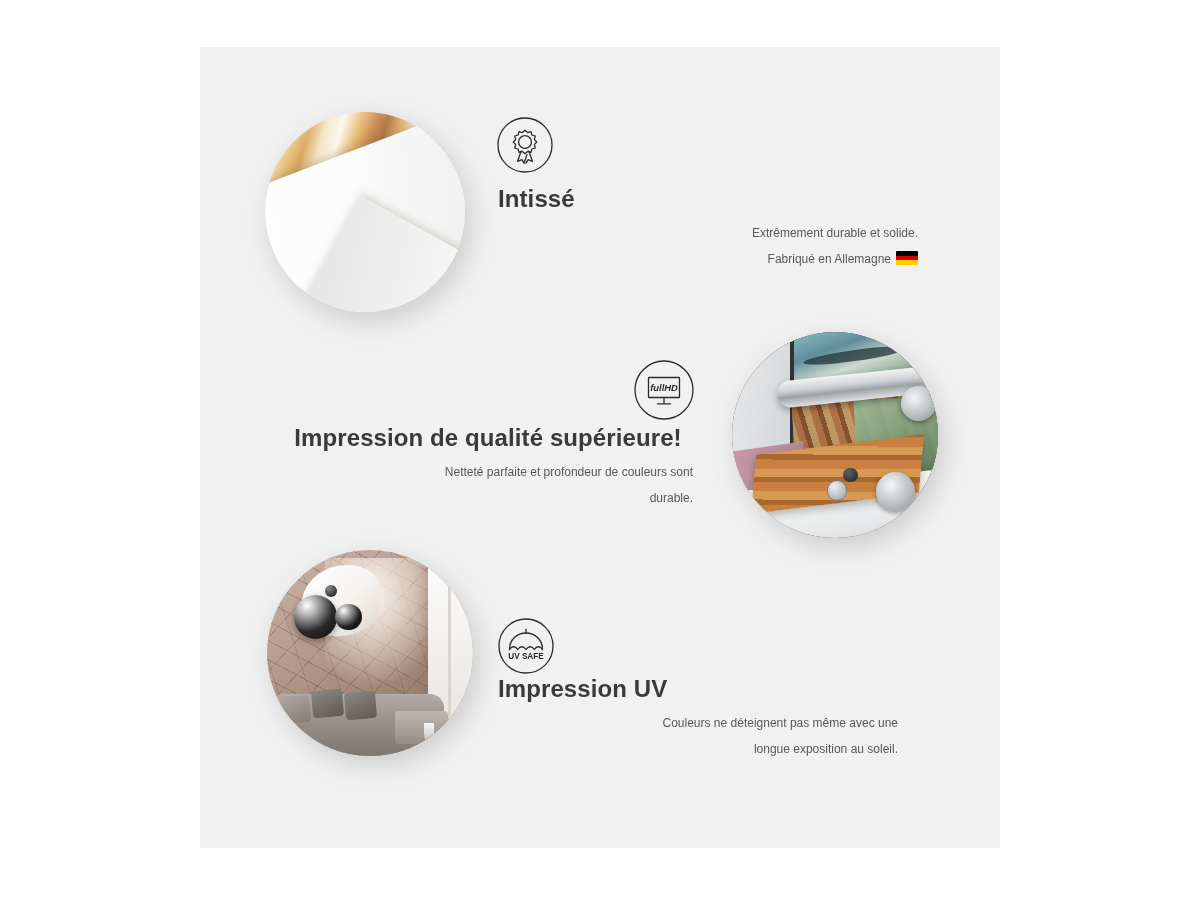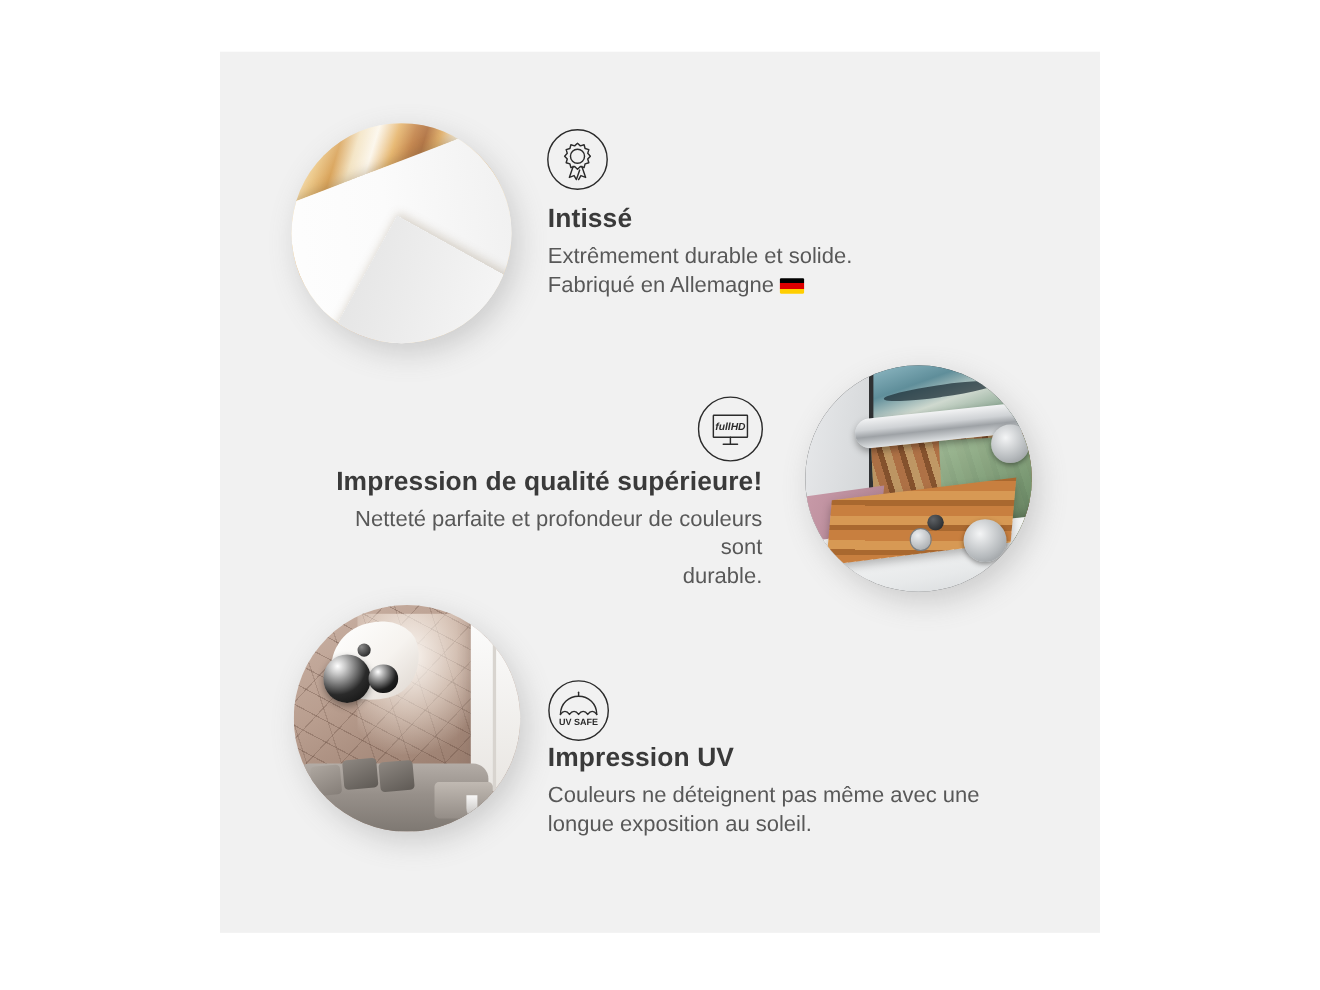--- a/index.html
+++ b/index.html
@@ -221,27 +221,27 @@
   #icon-uv{left:498px;top:618px;}
   .icon svg{display:block;}
 
   
   .feature-text{position:absolute;color:#3b3b3b;}
   .feature-title{
     font-size:24px;font-weight:700;color:#3a3a3a;
     margin:0 0 7px 0;letter-spacing:.1px;
   }
   .feature-body{
-    font-size:20px;line-height:26px;color:#585858;margin:0;font-weight:400;
+    font-size:12px;line-height:26px;color:#585858;margin:0;font-weight:400;text-align:right;
   }
   .feature-body .line{display:block;}
 
   #text-intisse{left:498px;top:185px;width:420px;text-align:left;}
   #text-impression{left:283px;top:424px;width:410px;text-align:right;}
-  #text-impression .feature-title{}
+  #text-impression .feature-title{text-align:center;}
   #text-uv{left:498px;top:675px;width:400px;text-align:left;}
 
   .flag{
     display:inline-block;width:22px;height:14px;
     vertical-align:-2px;margin-left:5px;
     background:linear-gradient(180deg,#000000 0 33.33%,#dd0000 33.33% 66.66%,#ffce00 66.66% 100%);
     border-radius:1px;
   }
 </style>
 </head>

